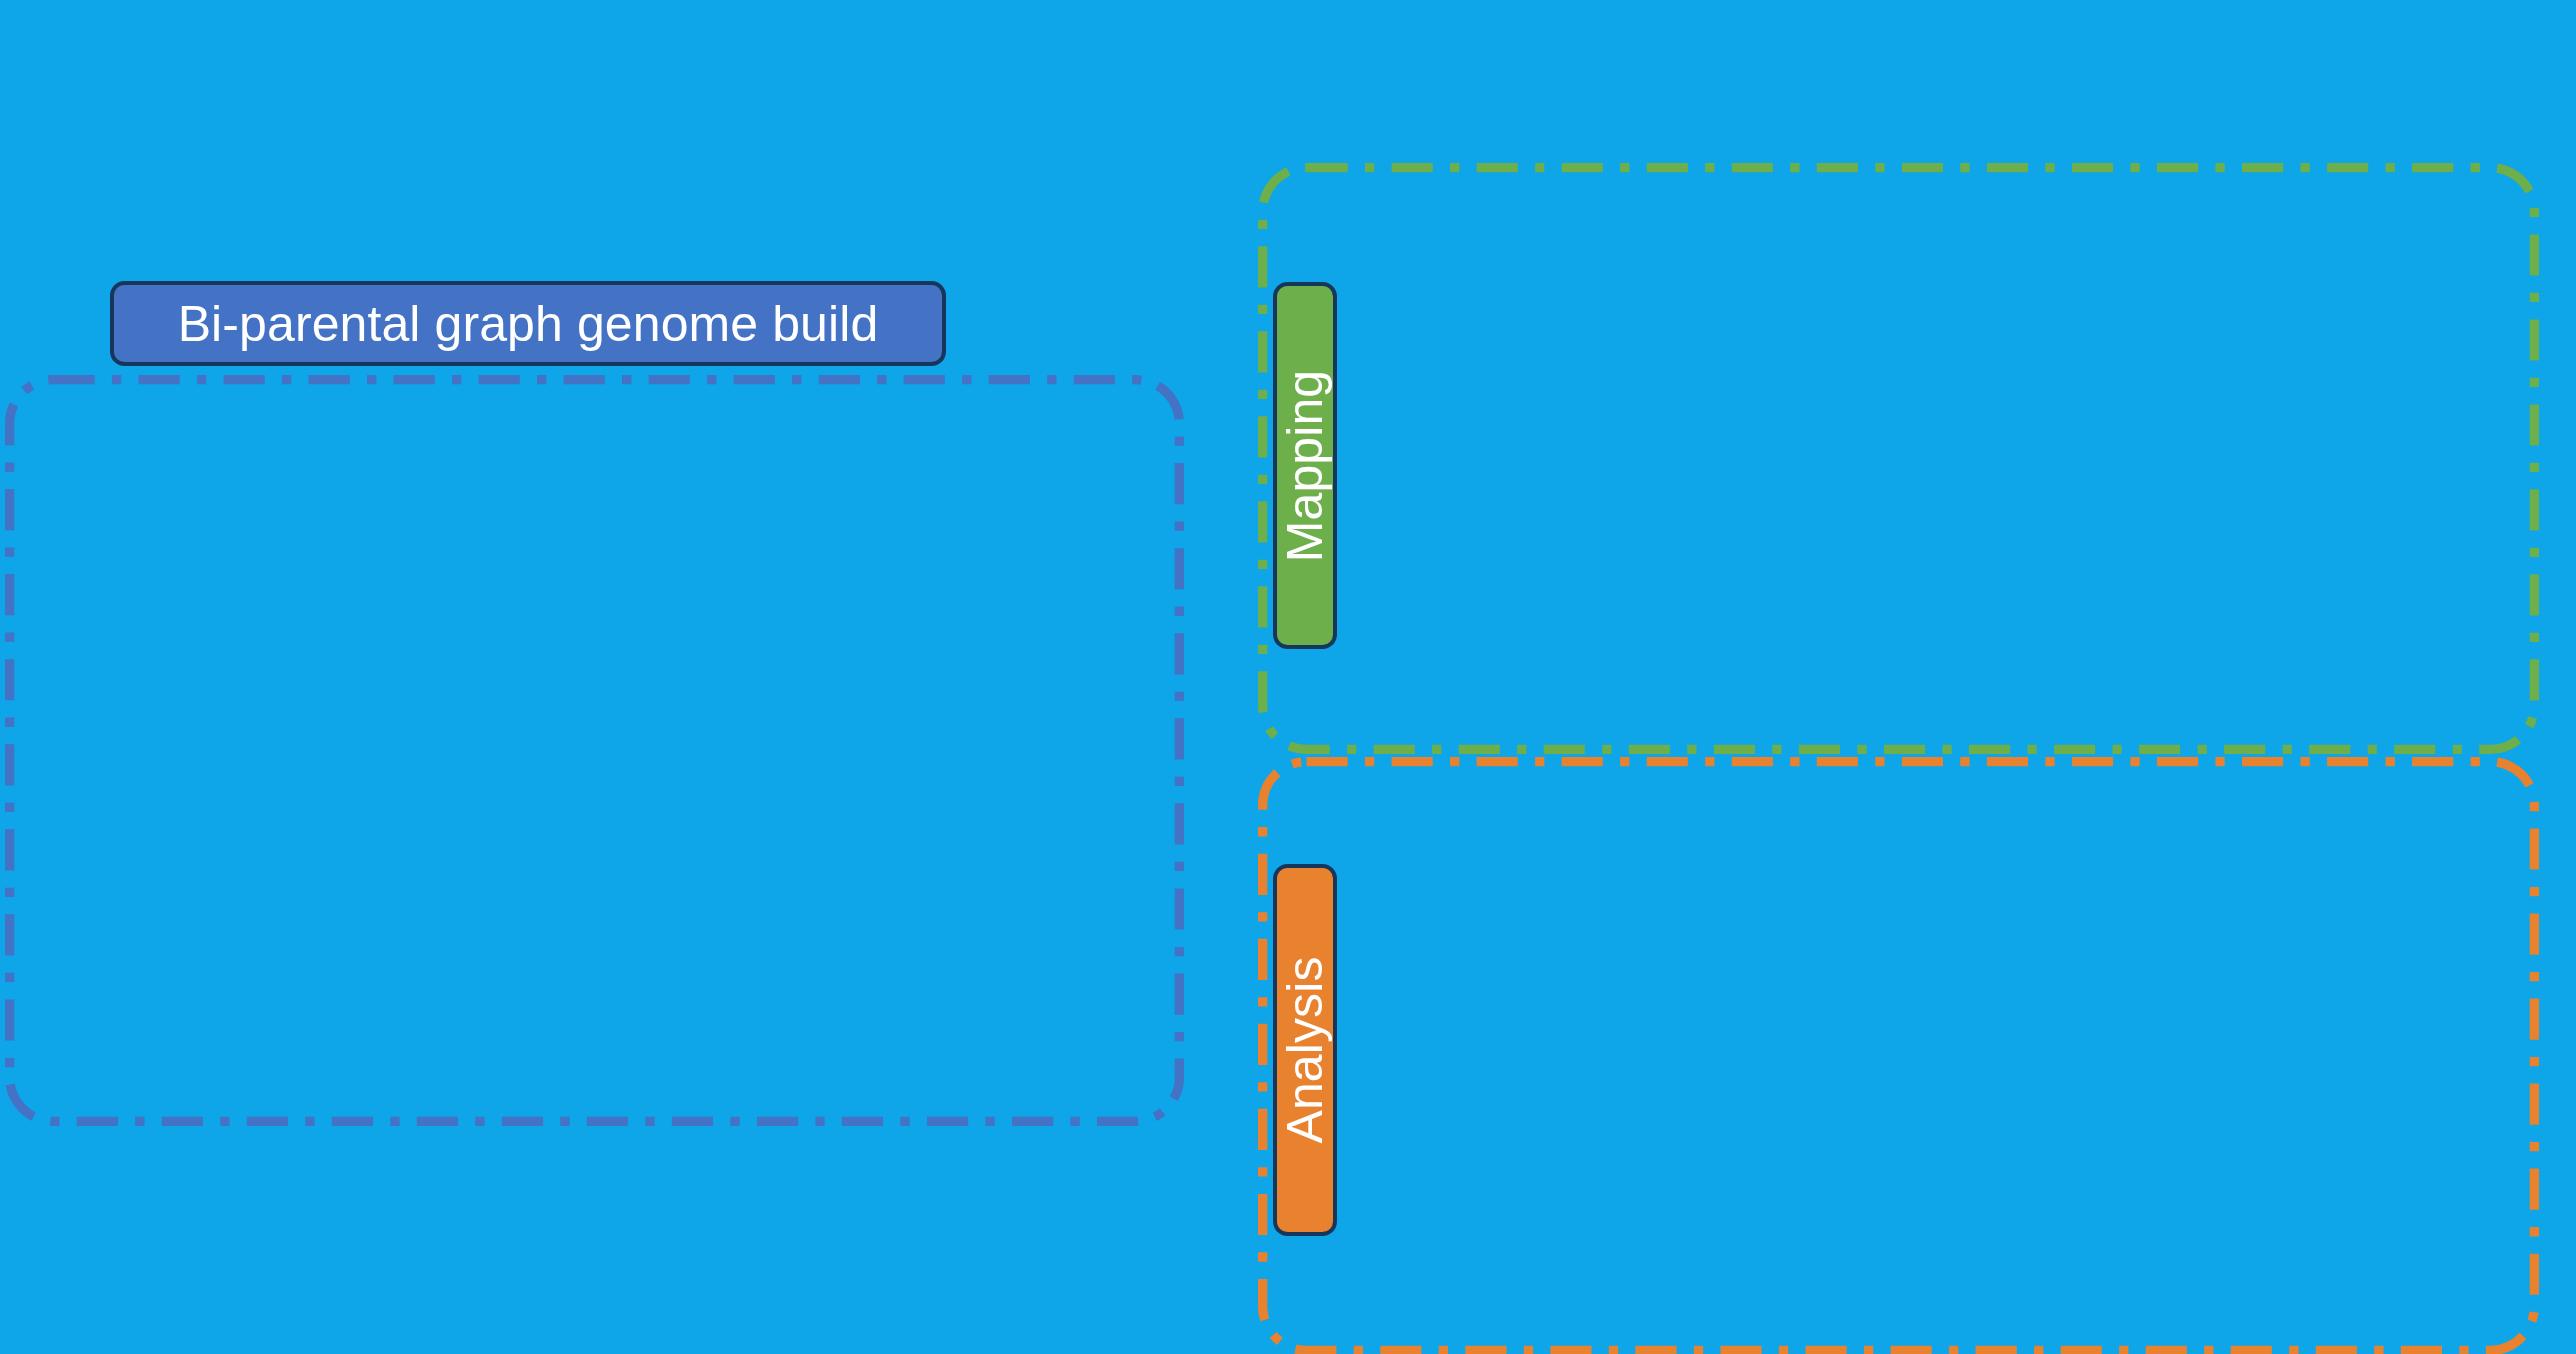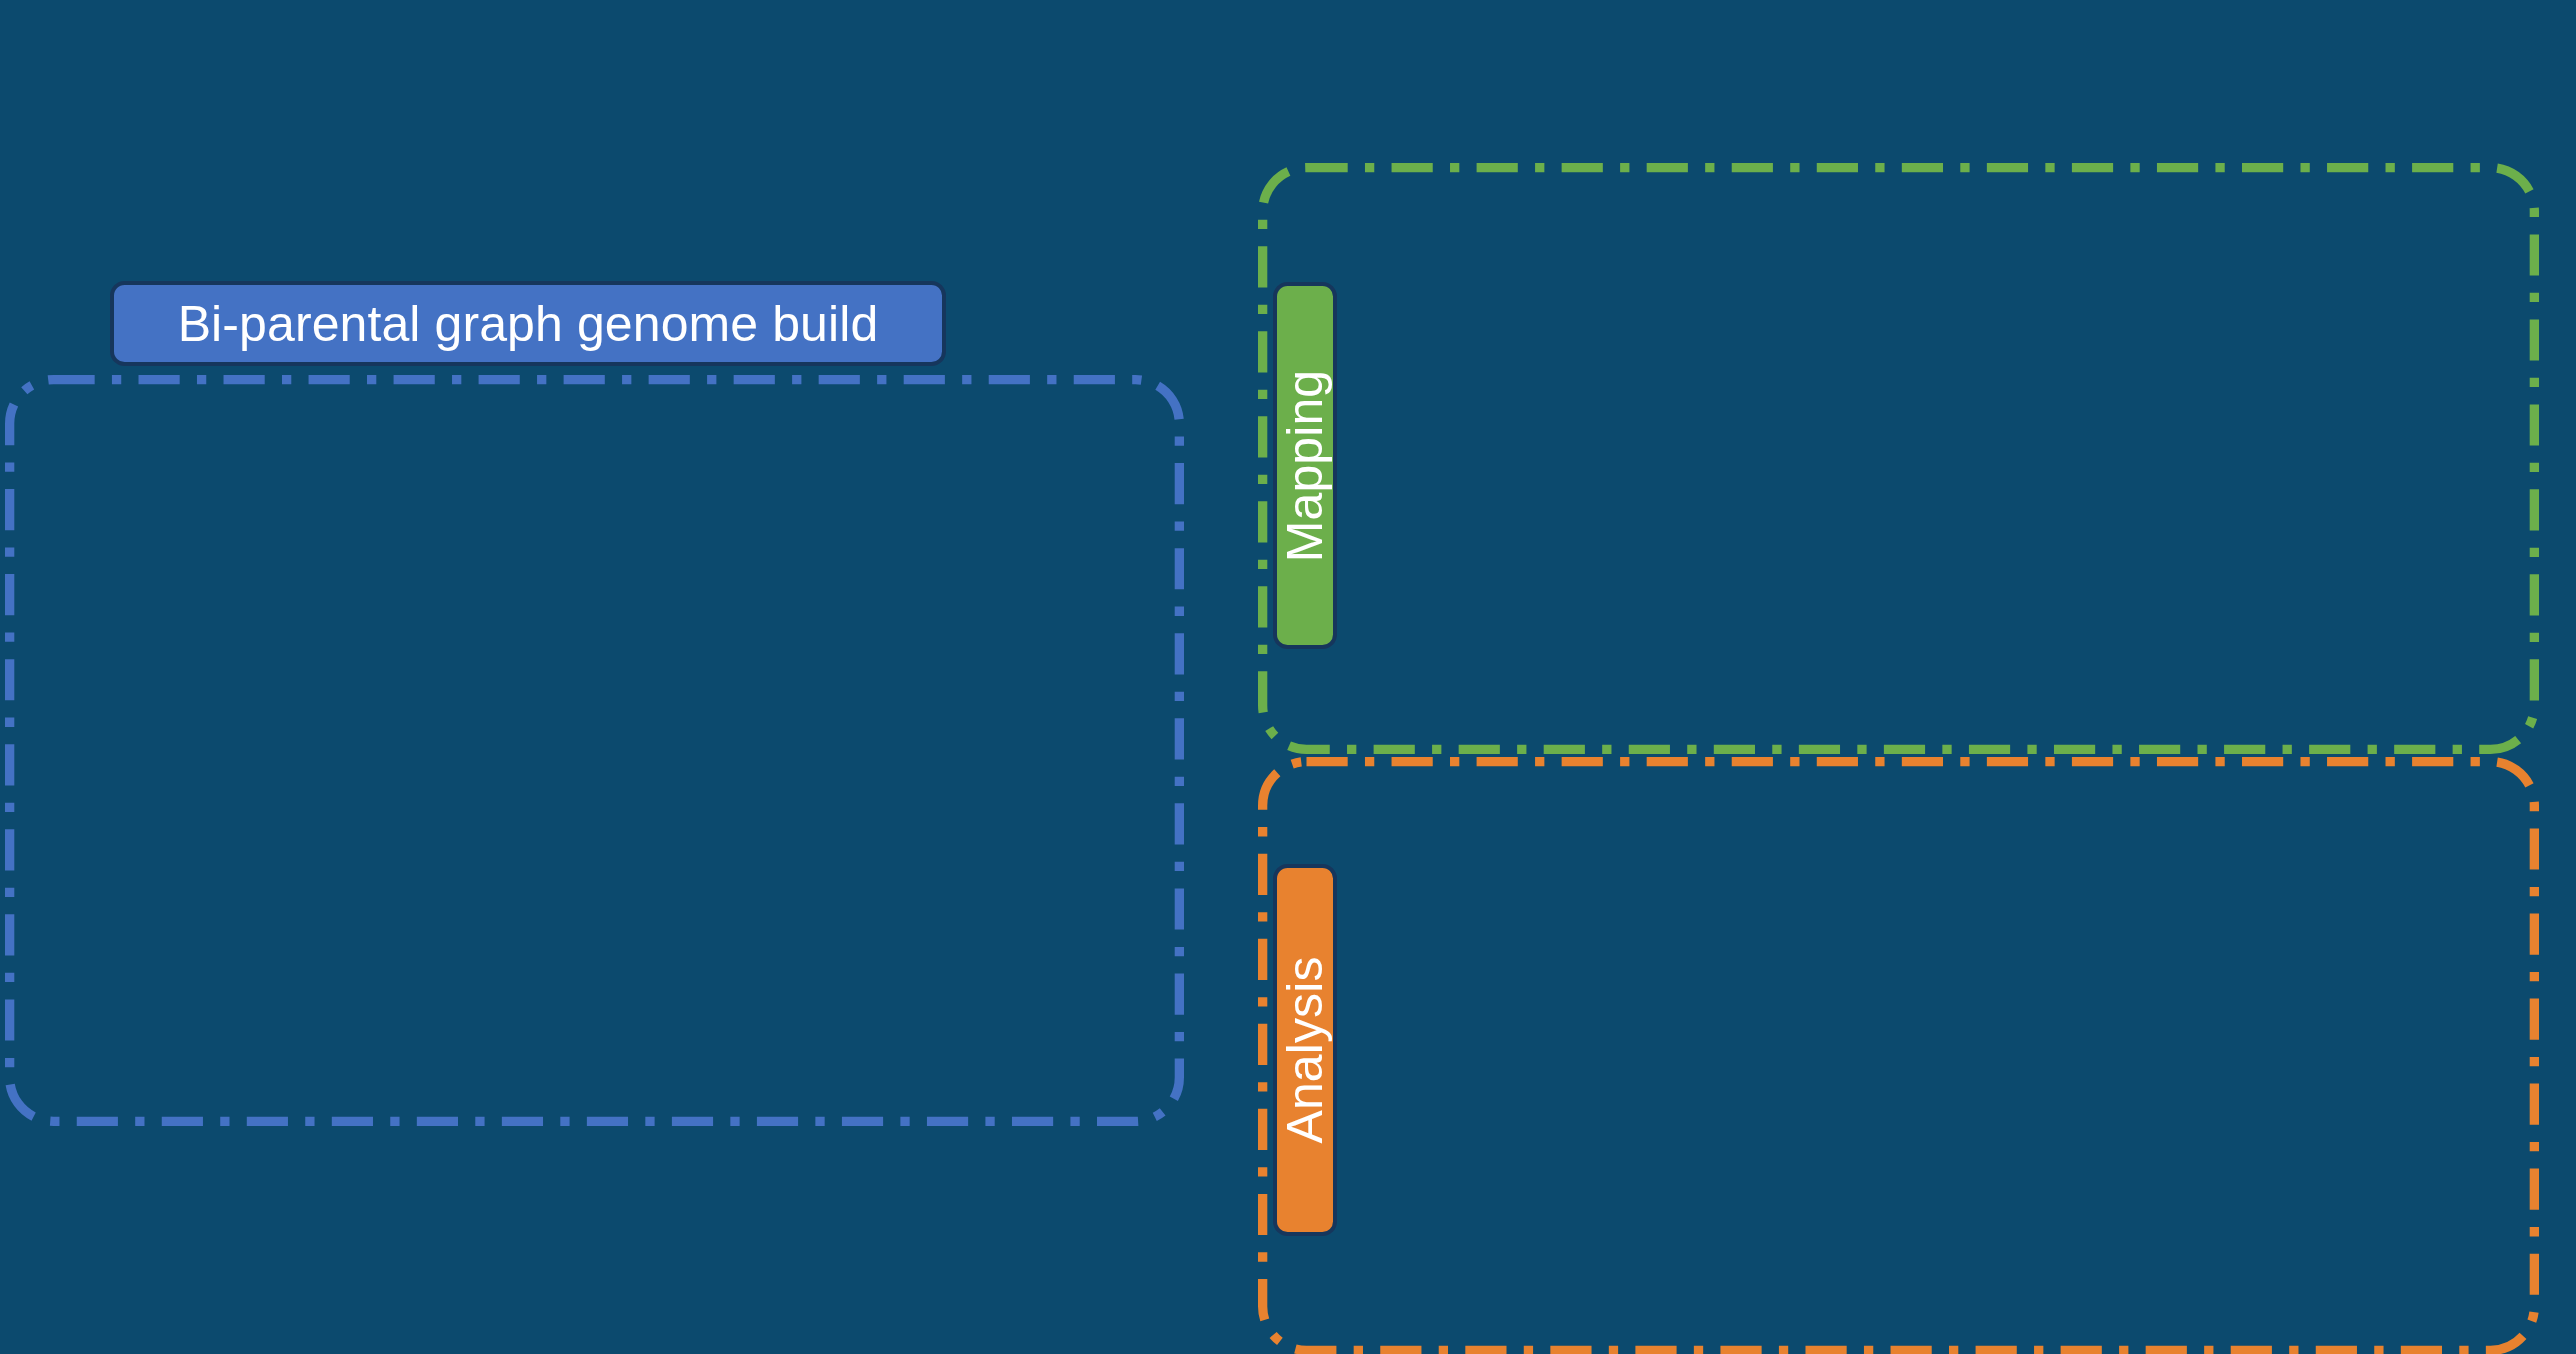--- a/index.html
+++ b/index.html
@@ -5,21 +5,21 @@
   html, body {
     margin: 0;
     padding: 0;
     background: #000000;
   }
 
   #canvas {
     position: relative;
     width: 2576px;
     height: 1355px;
-    background: #0c4a6e;
+    background: #0ea5e9;
     overflow: hidden;
     font-family: "Liberation Sans", sans-serif;
   }
 
   
   .region {
     position: absolute;
     box-sizing: border-box;
     background: transparent;
     border-radius: 48px;

